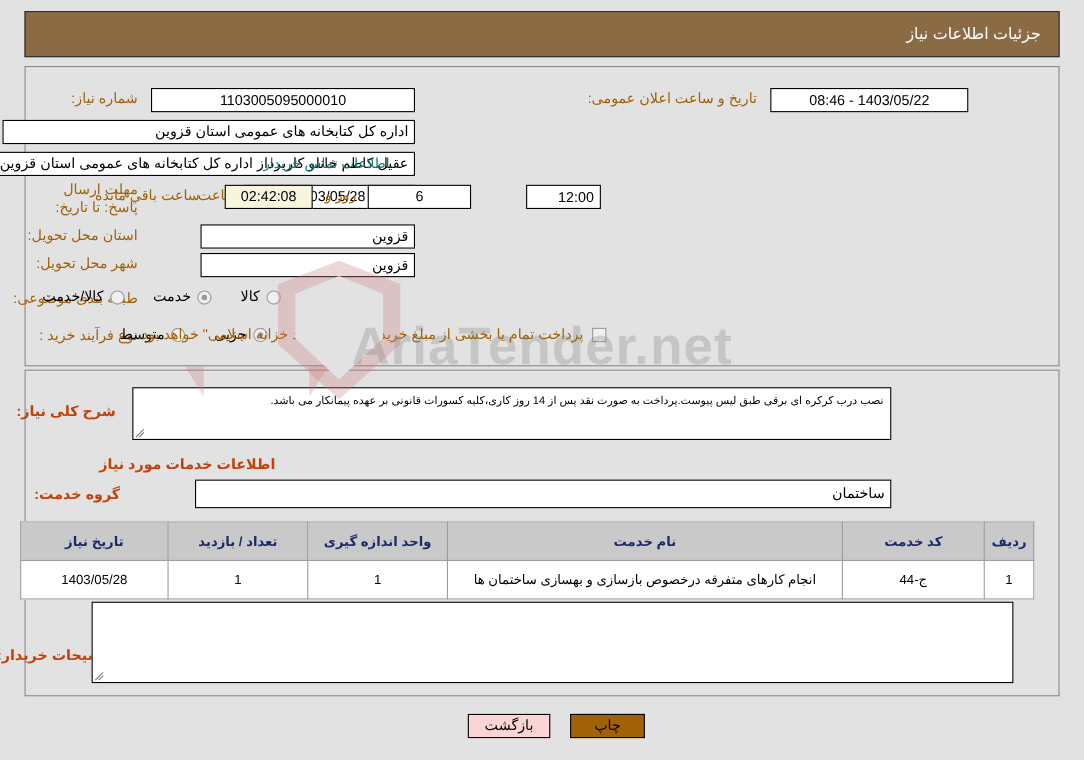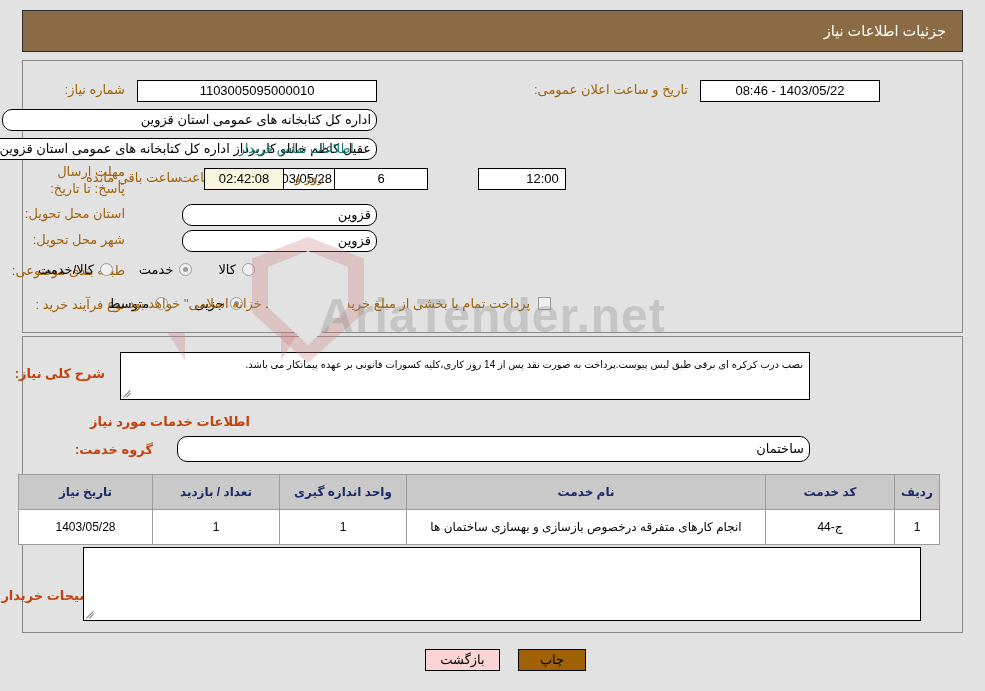--- a/index.html
+++ b/index.html
@@ -117,21 +117,21 @@
     box-sizing: border-box;
     height: 22px;
     line-height: 20px;
     font-size: 13px;
     padding: 0 5px;
     overflow: hidden;
     white-space: nowrap;
     text-overflow: clip;
   }
   .fld.center { text-align: center; }
-  .fld.right  { text-align: right; border-radius: 10px; }
+  .fld.right  { text-align: right; }
   .fld.yellow { background: #f7f5dd; }
 
   a.link {
     color: #0f766e;
     text-decoration: none;
     font-size: 12.5px;
     cursor: pointer;
   }
 
   
@@ -287,21 +287,21 @@
   <span class="lbl">ایجاد کننده درخواست:</span>
 </div>
 <div class="fld right" style="position:absolute; right:608px; top:138px; width:470px;">عقیل کاظم خانلو کاربرداز اداره کل کتابخانه های عمومی استان قزوین</div>
 <a class="link" style="position:absolute; left:239px; top:141px;" href="#">اطلاعات تماس خریدار</a>
 
 <div class="frow" style="right:860px; top:163px; width:95px; white-space:normal; display:block; line-height:17px;">
   <span class="lbl">مهلت ارسال پاسخ: تا تاریخ:</span>
 </div>
 <div class="fld center" style="position:absolute; right:608px; top:168px; width:155px;">1403/05/28</div>
 <span class="lbl" style="position:absolute; right:770px; top:170px;">ساعت</span>
-<div class="fld center" style="position:absolute; left:478px; top:168px; width:88px;padding-left:46px;">12:00</div>
+<div class="fld center" style="position:absolute; left:478px; top:168px; width:68px;padding-left:46px;">12:00</div>
 <div class="fld center" style="position:absolute; left:334px; top:168px; width:94px;">6</div>
 <span class="lbl" style="position:absolute; left:295px; top:170px;">روز و</span>
 <div class="fld center yellow" style="position:absolute; left:204px; top:168px; width:80px;">02:42:08</div>
 <span class="lbl" style="position:absolute; left:86px; top:170px;">ساعت باقي مانده</span>
 
 <div class="frow" style="right:860px; top:206px;">
   <span class="lbl">استان محل تحویل:</span>
 </div>
 <div class="fld right" style="position:absolute; right:608px; top:204px; width:195px;">قزوین</div>
 
@@ -352,21 +352,21 @@
 <div class="ta" style="position:absolute; right:175px; top:352px; width:690px; height:48px;">
   <span>نصب درب کرکره ای برقی طبق لیس پیوست.پرداخت به صورت نقد پس از 14 روز کاری،کلیه کسورات قانونی بر عهده پیمانکار می باشد.</span>
   <span class="grip">
       <i></i>
       <i></i>
     </span>
 </div>
 
 <div class="section-title" style="right:735px; top:414px;">اطلاعات خدمات مورد نیاز</div>
 
-<div class="section-title" style="right:832px; top:442px;">گروه خدمت:</div>
+<div class="section-title" style="right:876px; top:442px;">گروه خدمت:</div>
 <div class="fld right" style="position:absolute; right:175px; top:436px; width:633px; height:26px; line-height:24px;">ساختمان</div>
 
 <table class="grid" style="right:45px; top:474px; width:922px;">
   <thead>
     <tr>
       <th style="width:36px;">ردیف</th>
       <th style="width:120px;">کد خدمت</th>
       <th>نام خدمت</th>
       <th style="width:118px;">واحد اندازه گیری</th>
       <th style="width:118px;">تعداد / بازدید</th>

